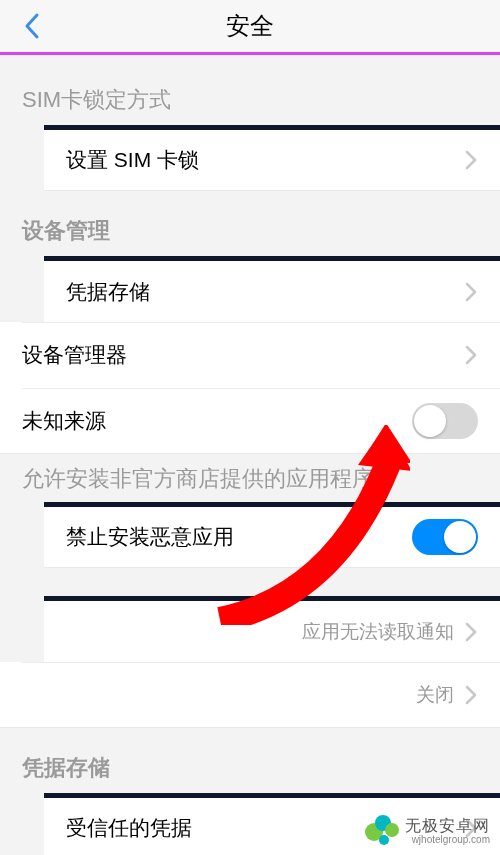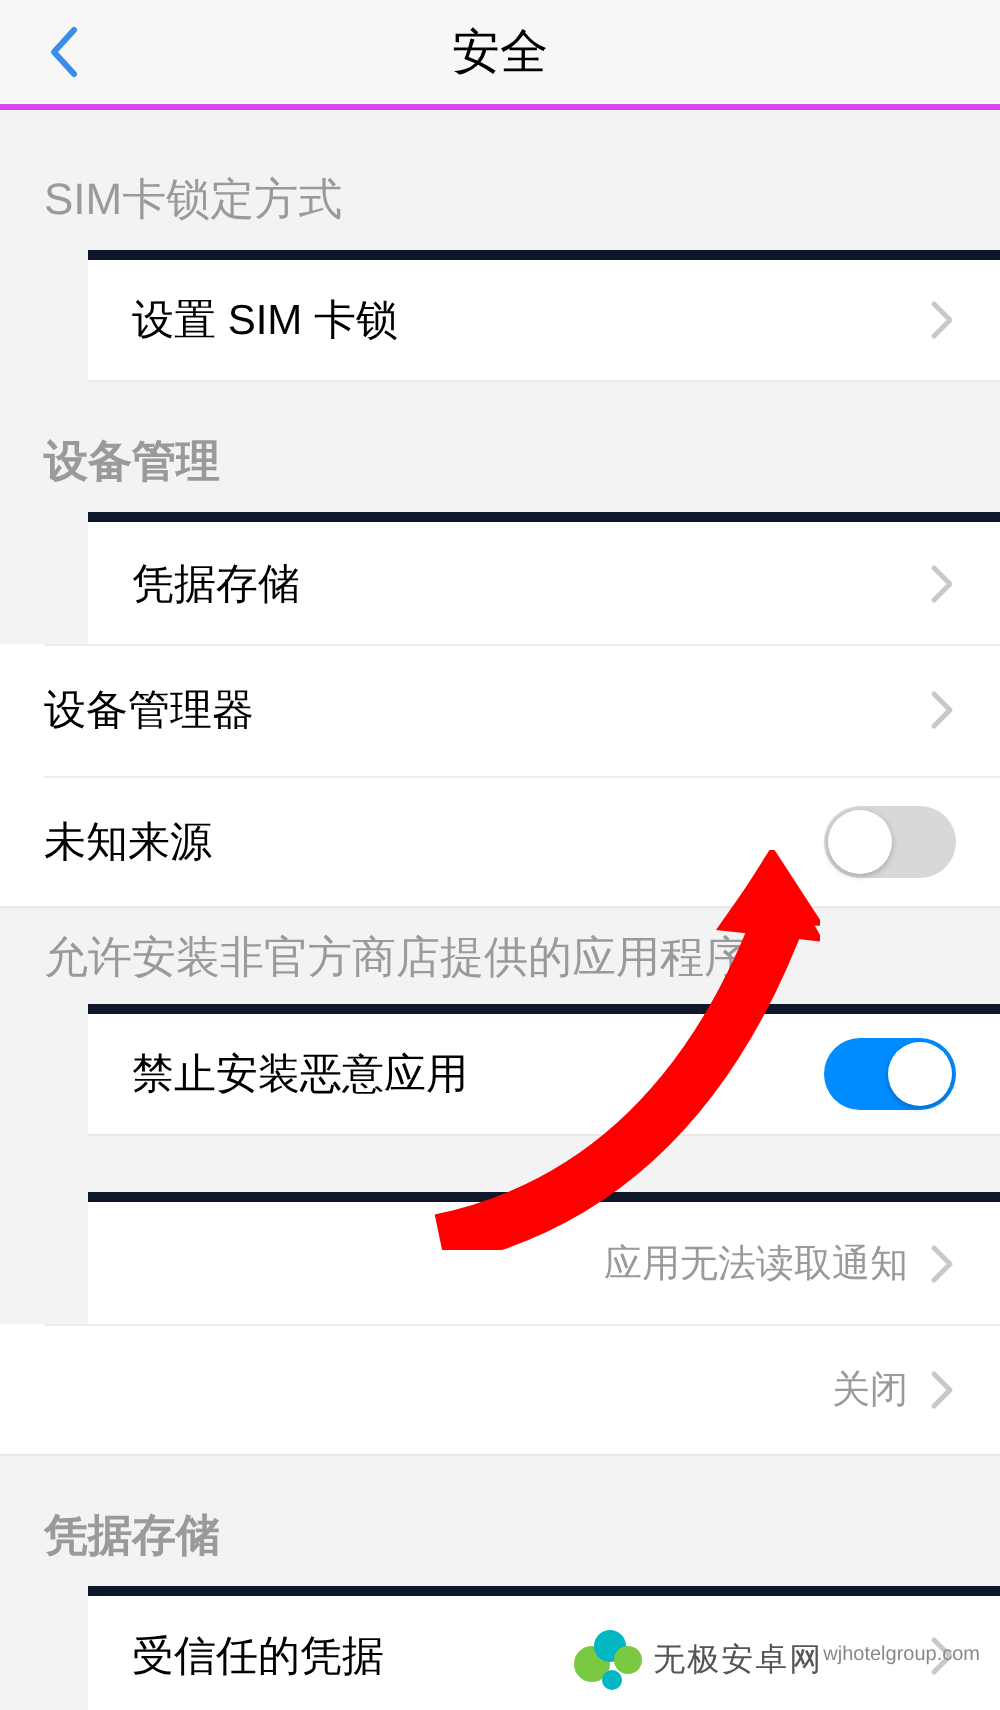--- a/index.html
+++ b/index.html
@@ -129,21 +129,21 @@
   .wm-logo {
     width: 36px;
     height: 36px;
     margin-right: 4px;
     position: relative;
   }
   .wm-logo .dot {
     position: absolute;
     border-radius: 50%;
   }
-  .wm-text { display: flex; line-height: 1.1; }
+  .wm-text { display: flex; flex-direction: column; line-height: 1.1; }
   .wm-text .t1 { font-size: 16px; color: #555; font-weight: 500; letter-spacing: 1px;}
   .wm-text .t2 { font-size: 10px; color: #888; text-align: right; }
 </style>
 </head>
 <body>
 
 <div class="header">
   <div class="back">
     <svg viewBox="0 0 22 28">
       <polyline points="15,3 5,14 15,25" fill="none" stroke="#3a8ee6" stroke-width="3" stroke-linecap="round" stroke-linejoin="round"></polyline>

